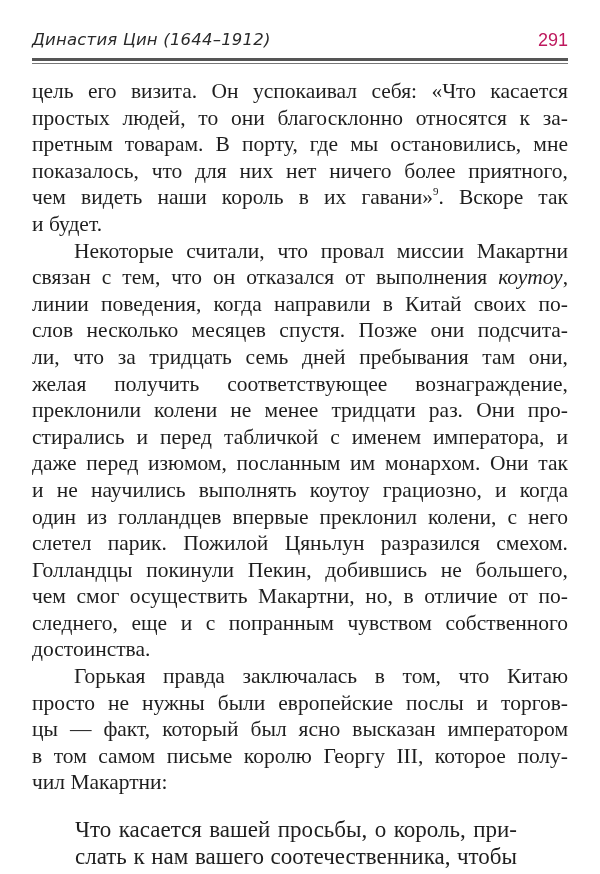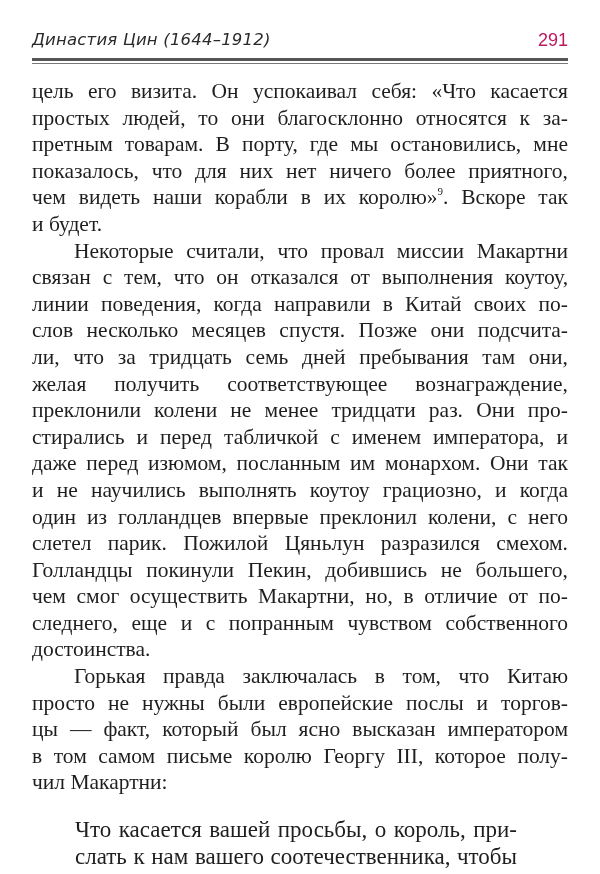--- a/index.html
+++ b/index.html
@@ -38,21 +38,21 @@
     position: absolute; left: 32px; top: 78px; width: 536px;
     font-size: 21.5px; line-height: 26.6px;
   }
   .line {
     display: block; white-space: nowrap; text-align: justify;
     text-align-last: justify; height: 26.6px;
   }
   .line.last { text-align-last: left; }
   .line.indent { padding-left: 42px; }
   .sup { font-size: 11px; vertical-align: 9px; line-height: 0; }
-  .it { }
+  .it { font-style: italic; }
   .quote {
     position: absolute; left: 75px; top: 804px; width: 442px;
     font-size: 23px; line-height: 27px; margin-top: 12px;
   }
 </style>
 </head>
 <body>
 
 <div class="page">
 
@@ -61,21 +61,21 @@
     <span class="page-number">291</span>
   </div>
   <div class="rule-thick"></div>
   <div class="rule-thin"></div>
 
   <div class="body-text">
     <span class="line">цель его визита. Он успокаивал себя: «Что касается</span>
     <span class="line">простых людей, то они благосклонно относятся к за-</span>
     <span class="line">претным товарам. В порту, где мы остановились, мне</span>
     <span class="line">показалось, что для них нет ничего более приятного,</span>
-    <span class="line"><span>чем видеть наши корабли в их королю»</span><span class="sup">9</span><span>. Вскоре так</span></span>
+    <span class="line"><span>чем видеть наши король в их гавани»</span><span class="sup">9</span><span>. Вскоре так</span></span>
     <span class="line last">и будет.</span>
     <span class="line indent">Некоторые считали, что провал миссии Макартни</span>
     <span class="line"><span>связан с тем, что он отказался от выполнения </span><span class="it">коутоу</span><span>,</span></span>
     <span class="line">линии поведения, когда направили в Китай своих по-</span>
     <span class="line">слов несколько месяцев спустя. Позже они подсчита-</span>
     <span class="line">ли, что за тридцать семь дней пребывания там они,</span>
     <span class="line">желая получить соответствующее вознаграждение,</span>
     <span class="line">преклонили колени не менее тридцати раз. Они про-</span>
     <span class="line">стирались и перед табличкой с именем императора, и</span>
     <span class="line">даже перед изюмом, посланным им монархом. Они так</span>

